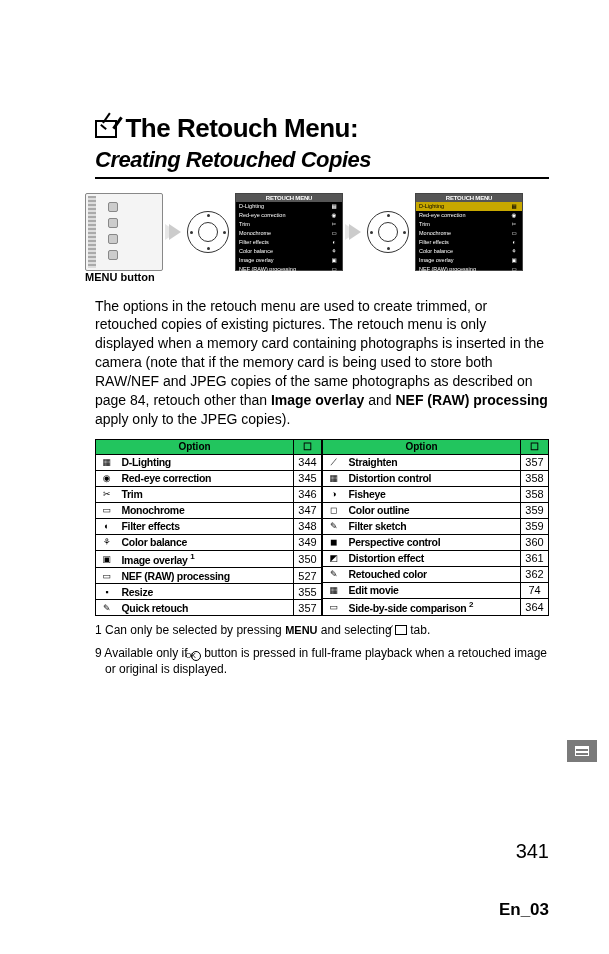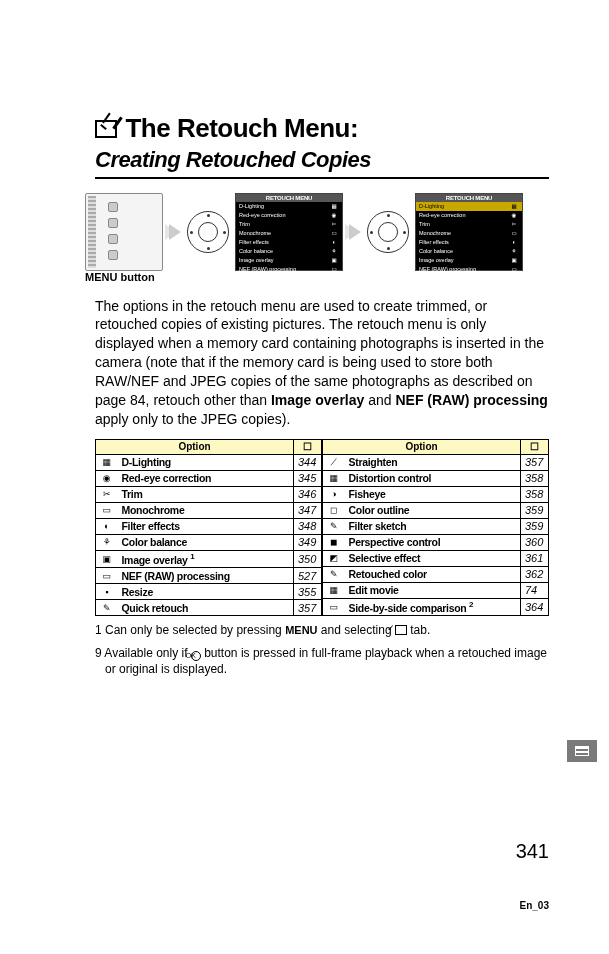--- a/index.html
+++ b/index.html
@@ -185,44 +185,44 @@
     border-collapse: collapse;
     width: 50%;
   }
   table th, table td {
     border: 0.5px solid #000;
     padding: 1.5px 4px;
     text-align: left;
     vertical-align: middle;
   }
   table th {
-    background: #fef9c3;
+    background: #22c55e;
     text-align: center;
     font-weight: 700;
     font-stretch: condensed;
     font-size: 10px;
   }
   table th.pg { width: 28px; }
   table td.icon-cell {
     width: 22px;
     text-align: center;
     font-size: 9px;
     border-right: none;
   }
   table td.name-cell {
     font-weight: 700;
     font-stretch: condensed;
     border-left: none;
     font-size: 10.5px;
     letter-spacing: -0.3px;
   }
   table td.page-cell {
+    text-align: center;
     width: 28px;
     font-size: 11px;
-    font-style: italic;
   }
   .footnotes {
     font-size: 12px;
     line-height: 1.35;
     margin-top: 6px;
     padding-left: 10px;
     text-indent: -10px;
   }
   .thumb-tab {
     position: absolute;
@@ -242,21 +242,21 @@
   .page-num {
     position: absolute;
     right: 60px;
     top: 840px;
     font-size: 20px;
   }
   .doc-id {
     position: absolute;
     right: 60px;
     top: 900px;
-    font-size: 10px;
+    font-size: 17px;
     font-weight: 700;
   }
   .sup { font-size: 8px; vertical-align: super; }
   .circ-btn {
     display:inline-block;
     width:10px;height:10px;border:1px solid #000;border-radius:50%;
     vertical-align:-1px;font-size:7px;line-height:8px;text-align:center;
   }
 </style>
 </head>
@@ -471,21 +471,21 @@
             <td class="name-cell">Filter sketch</td>
             <td class="page-cell">359</td>
           </tr>
           <tr>
             <td class="icon-cell">◼</td>
             <td class="name-cell">Perspective control</td>
             <td class="page-cell">360</td>
           </tr>
           <tr>
             <td class="icon-cell">◩</td>
-            <td class="name-cell">Selective effect</td>
+            <td class="name-cell">Distortion effect</td>
             <td class="page-cell">361</td>
           </tr>
           <tr>
             <td class="icon-cell">✎</td>
             <td class="name-cell">Retouched color</td>
             <td class="page-cell">362</td>
           </tr>
           <tr>
             <td class="icon-cell">▦</td>
             <td class="name-cell">Edit movie</td>

